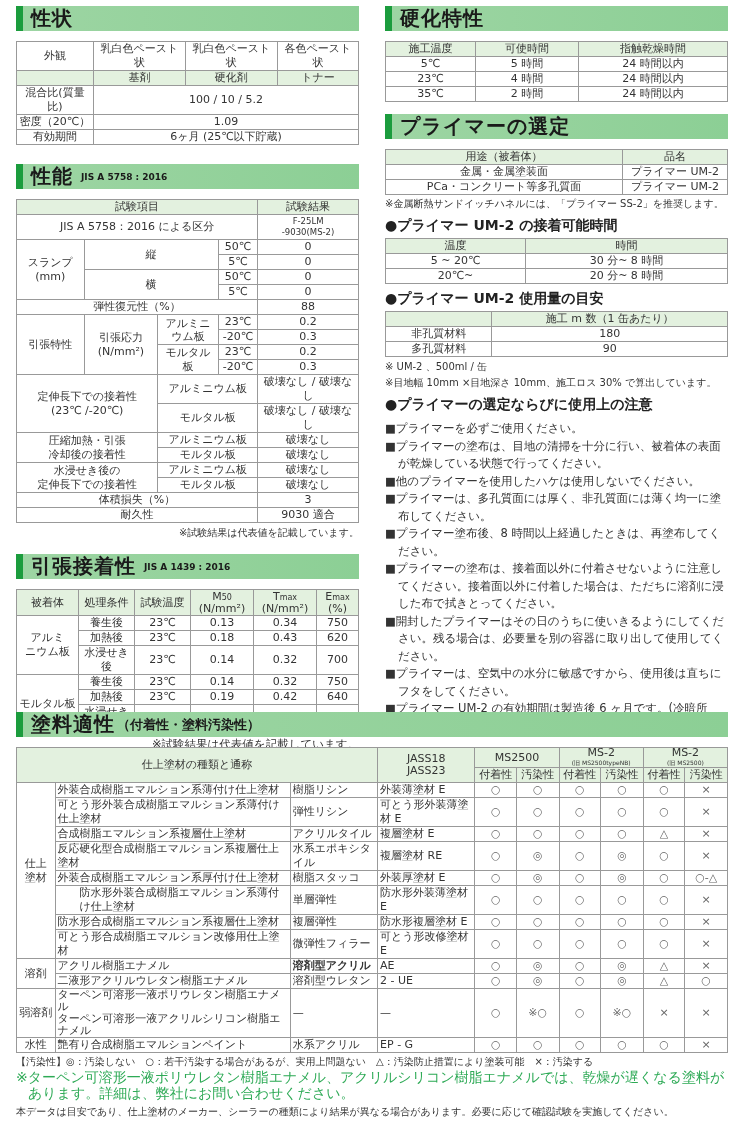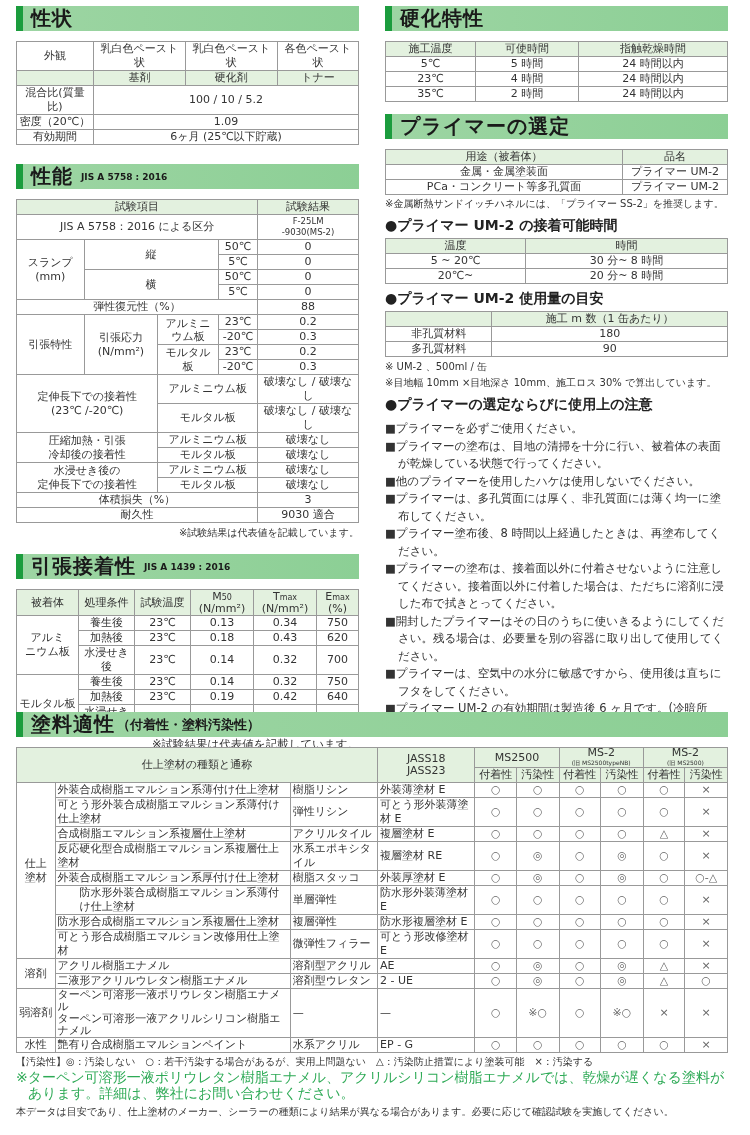--- a/index.html
+++ b/index.html
@@ -423,21 +423,21 @@
           <td style="color: rgb(102, 102, 102);">○</td>
           <td style="color: rgb(102, 102, 102);">○</td>
           <td style="color: rgb(102, 102, 102);">○</td>
           <td style="color: rgb(102, 102, 102);">○</td>
           <td style="color: rgb(102, 102, 102);">○</td>
           <td style="color: rgb(102, 102, 102);">×</td>
         </tr>
         <tr>
           <td rowspan="2" style="width: 38px;">溶剤</td>
           <td class="left" style="width: 232px;">アクリル樹脂エナメル</td>
-          <td class="left" style="width: 86px;">溶剤型アクリル</td>
+          <td class="left" style="width: 86px; font-weight: bold;">溶剤型アクリル</td>
           <td class="left">AE</td>
           <td style="color: rgb(102, 102, 102);">○</td>
           <td style="color: rgb(102, 102, 102);">◎</td>
           <td style="color: rgb(102, 102, 102);">○</td>
           <td style="color: rgb(102, 102, 102);">◎</td>
           <td style="color: rgb(102, 102, 102);">△</td>
           <td style="color: rgb(102, 102, 102);">×</td>
         </tr>
         <tr>
           <td class="left" style="width: 232px;">二液形アクリルウレタン樹脂エナメル</td>

